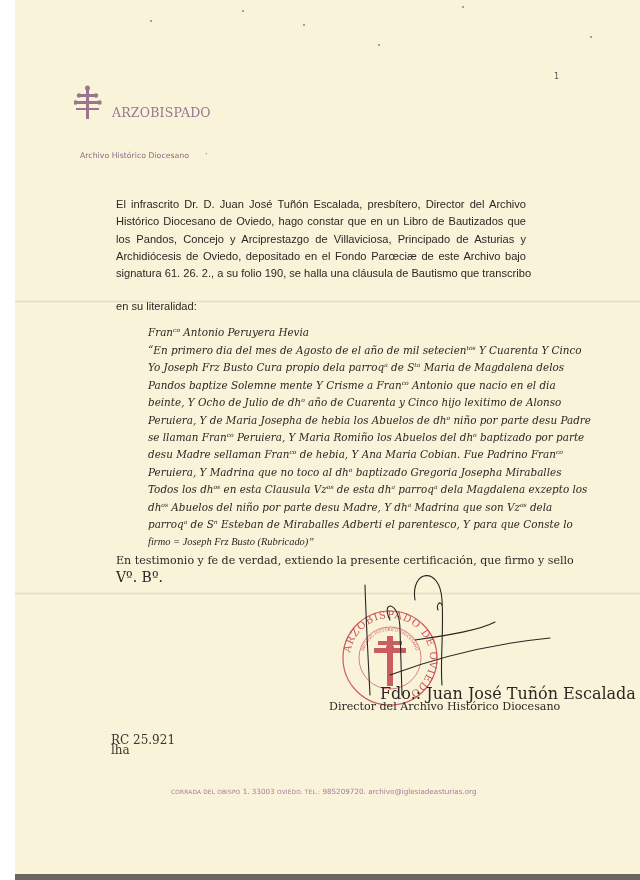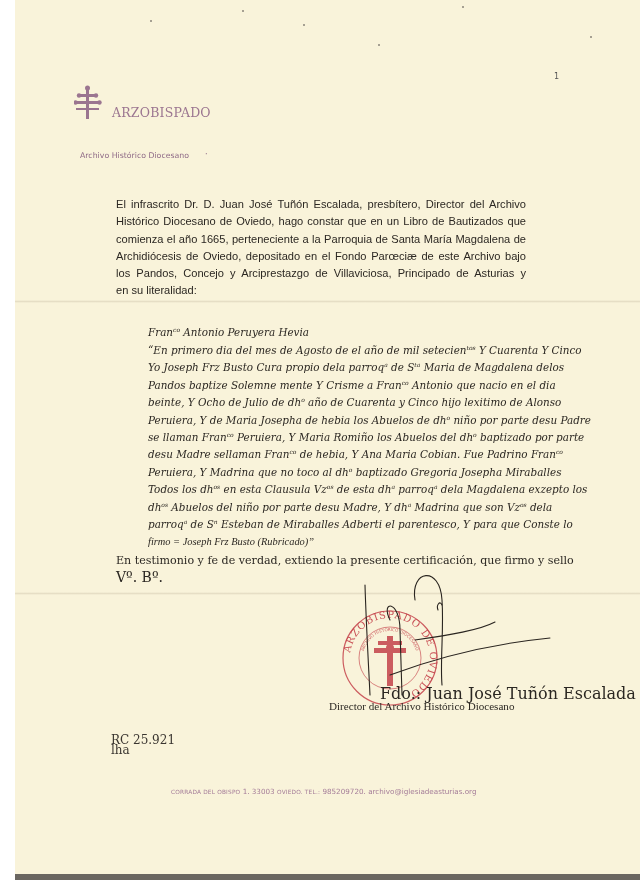--- a/index.html
+++ b/index.html
@@ -49,21 +49,21 @@
       position: absolute; left: 205px; top: 150px; font-size: 8px; color: #8f6a86;
       font-family: "DejaVu Sans", sans-serif;
     }
     
     .body-para {
       position: absolute; left: 116px; top: 196px; width: 410px;
       font-size: 11.1px; line-height: 17.3px; text-align: justify;
       font-family: Liberation Sans, sans-serif; color: #2b2722;
     }
     .body-para .ln { display: block; text-align: justify; text-align-last: justify; white-space: nowrap; }
-    .body-para .ln.last { text-align-last: left; }
+    .body-para .ln.last { text-align-last: left; margin-top: 16px; }
     .quote-name {
       position: absolute; left: 148px; top: 326px;
       font-style: italic; font-size: 10.4px; color: #2b2722;
     }
     .quote {
       position: absolute; left: 148px; top: 342px; width: 380px;
       font-style: italic; font-size: 10.4px; line-height: 17.4px; color: #2b2722;
     }
     .quote .ln { display: block; text-align: justify; text-align-last: justify; white-space: nowrap; }
     .quote .ln.last { text-align-last: left; font-family: Liberation Serif, serif; }
@@ -75,21 +75,21 @@
     .closing .ln { display: block; white-space: nowrap; }
     .closing .ln.j { text-align: justify; text-align-last: justify; }
     .vobo { font-size: 14px; }
     
     .stamp { position: absolute; left: 340px; top: 608px; width: 100px; height: 100px; }
     .signature { position: absolute; left: 360px; top: 560px; width: 210px; height: 140px; }
     .sign-name {
       position: absolute; left: 380px; top: 684px; font-size: 16px; color: #2b2722; white-space: nowrap;
     }
     .sign-title {
-      position: absolute; left: 329px; top: 700px; font-size: 11.1px; color: #2b2722; white-space: nowrap; font-family: Liberation Serif, serif;
+      position: absolute; left: 329px; top: 700px; font-size: 11.1px; color: #2b2722; white-space: nowrap;
     }
     .ref {
       position: absolute; left: 111px; top: 735px;
       font-size: 12px; line-height: 10px; color: #3a3530;
     }
     .footer {
       position: absolute; left: 171px; top: 787px;
       font-family: "DejaVu Sans", sans-serif; font-size: 7.2px; color: #a47c98; white-space: nowrap;
     }
     .footer .sc { font-size: 5.8px; letter-spacing: 0.2px; }
@@ -129,23 +129,23 @@
     </g>
   </svg>
   <div class="logo-top">ARZOBISPADO</div>
 </div>
 <div class="logo-sub">Archivo Histórico Diocesano</div>
 <div class="logo-sub-dot">·</div>
 
 <div class="body-para">
   <span class="ln">El infrascrito Dr. D. Juan José Tuñón Escalada, presbítero, Director del Archivo</span>
   <span class="ln">Histórico Diocesano de Oviedo, hago constar que en un Libro de Bautizados que</span>
-  <span class="ln">comienza el año 1665, perteneciente a la Parroquia de Santa María Magdalena de</span>
+  <span class="ln">los Pandos, Concejo y Arciprestazgo de Villaviciosa, Principado de Asturias y</span>
   <span class="ln">Archidiócesis de Oviedo, depositado en el Fondo Parœciæ de este Archivo bajo</span>
-  <span class="ln">los Pandos, Concejo y Arciprestazgo de Villaviciosa, Principado de Asturias y</span>
+  <span class="ln">signatura 61. 26. 2., a su folio 190, se halla una cláusula de Bautismo que transcribo</span>
   <span class="ln last">en su literalidad:</span>
 </div>
 
 <div class="quote-name"><span>Fran</span><sup>co</sup><span> Antonio Peruyera Hevia</span></div>
 <div class="quote" id="quote">
     <span class="ln">“En primero dia del mes de Agosto de el año de mil setecien<sup>tos</sup> Y Cuarenta Y Cinco</span>
     <span class="ln">Yo Joseph Frz Busto Cura propio dela parroq<sup>a</sup> de S<sup>ta</sup> Maria de Magdalena delos</span>
     <span class="ln">Pandos baptize Solemne mente Y Crisme a Fran<sup>co</sup> Antonio que nacio en el dia</span>
     <span class="ln">beinte, Y Ocho de Julio de dh<sup>o</sup> año de Cuarenta y Cinco hijo lexitimo de Alonso</span>
     <span class="ln">Peruiera, Y de Maria Josepha de hebia los Abuelos de dh<sup>o</sup> niño por parte desu Padre</span>

